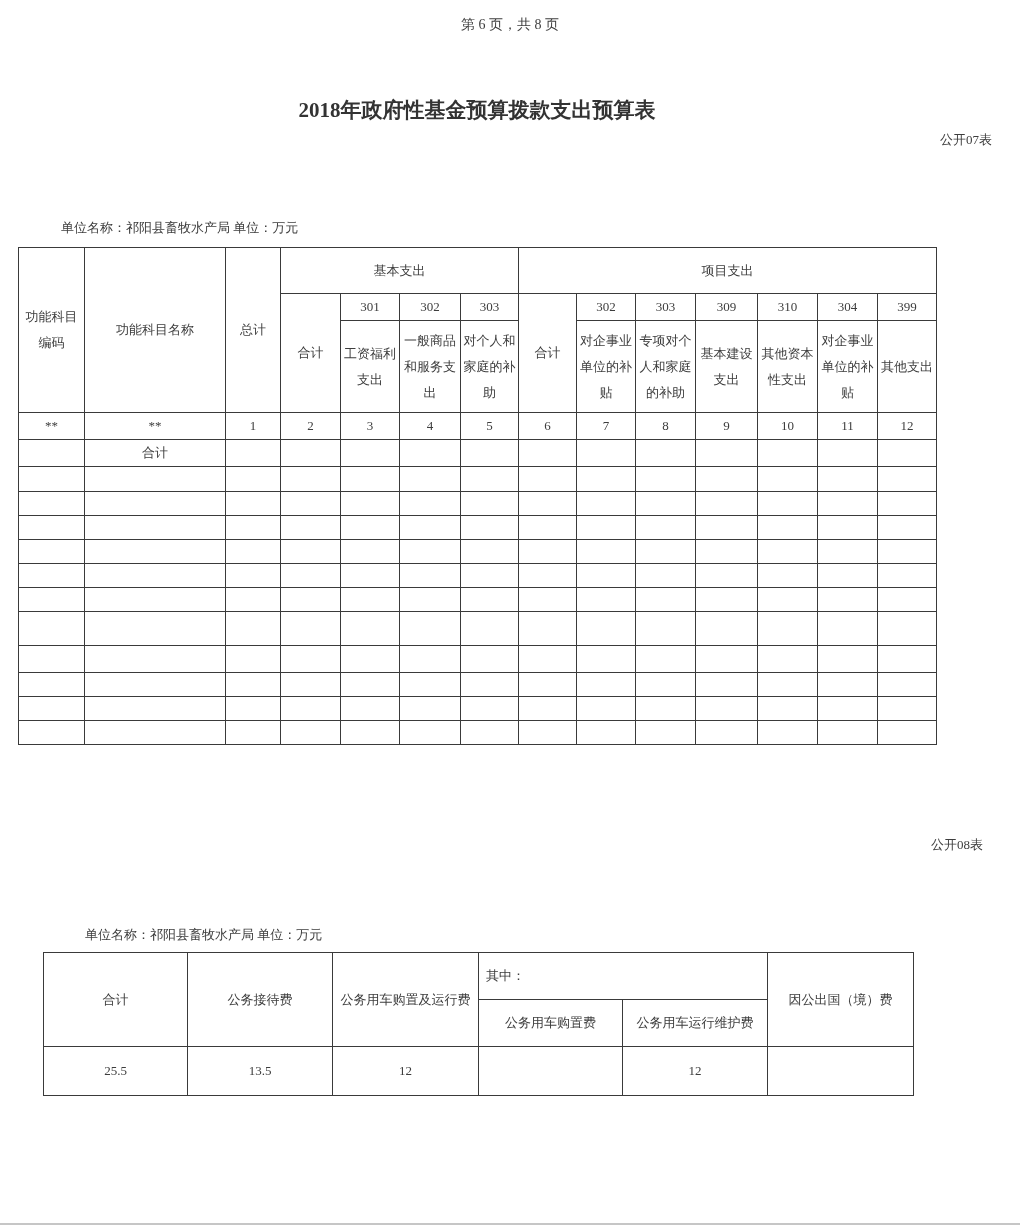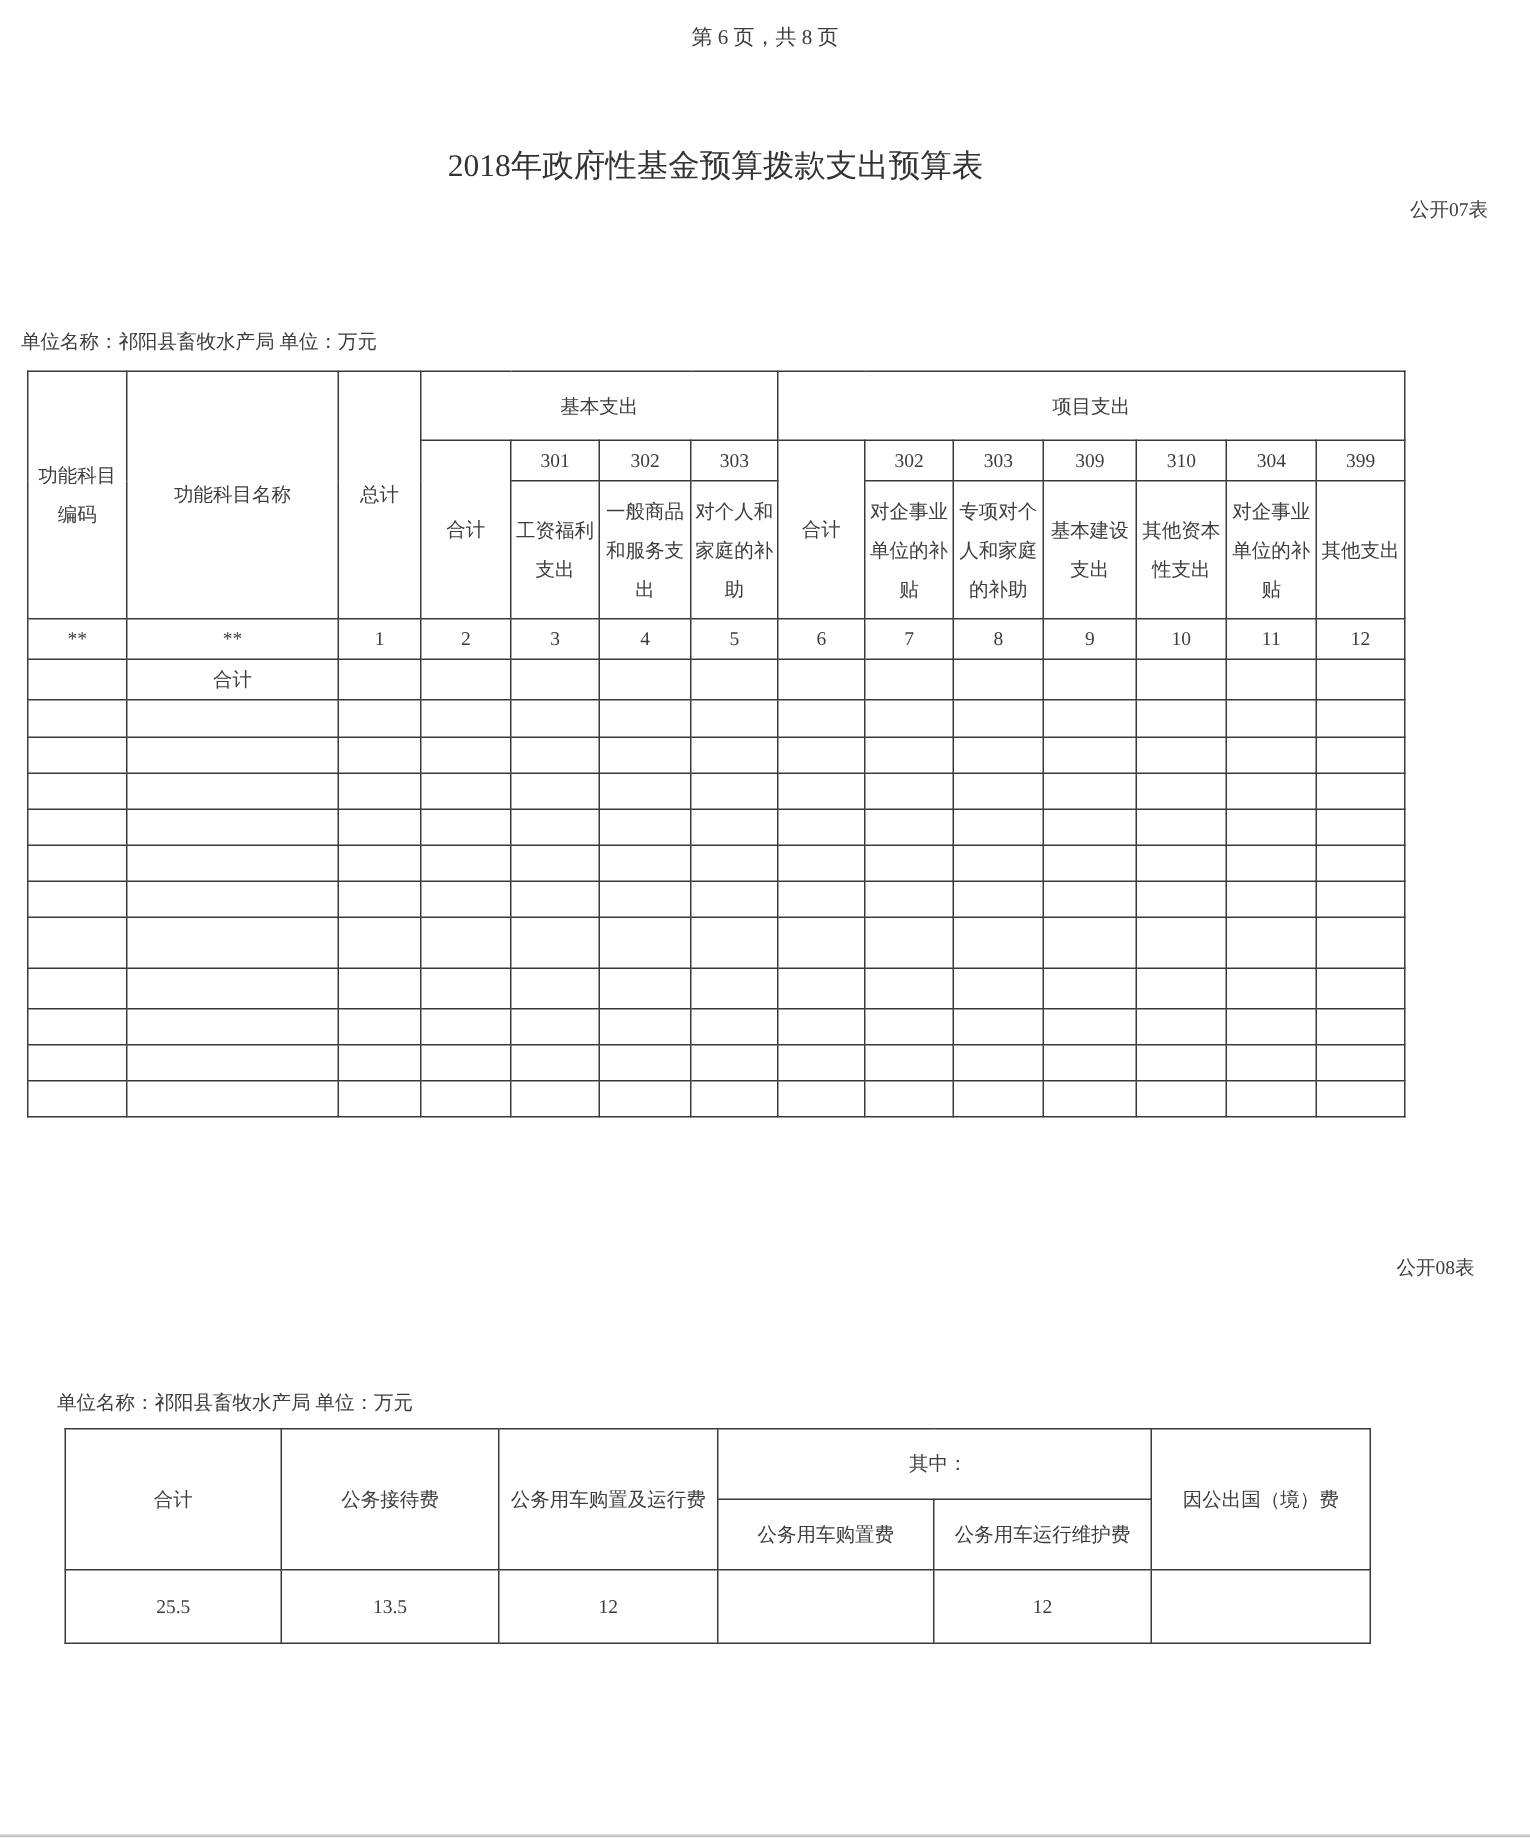--- a/index.html
+++ b/index.html
@@ -13,31 +13,31 @@
     color:#3d3d3d;
     overflow:hidden;
     padding-left:32px;
   }
   .page-indicator{
     position:absolute;top:16px;left:0;width:100%;
     text-align:center;font-size:14px;color:#3d3d3d;
   }
   .doc-title{
     position:absolute;left:18px;width:918px;
-    text-align:center;font-size:21px;font-weight:normal;color:#333;
+    text-align:center;font-size:21px;font-weight:bold;color:#333;
   }
   #fund-title{top:96px;}
   #three-title{top:803px;}
   .sheet-label{
     position:absolute;font-size:13px;color:#3d3d3d;
   }
   #fund-sheet-label{top:131px;right:28px;}
   #three-sheet-label{top:836px;right:37px;}
   .unit-line{
-    position:absolute;font-size:13px;color:#3d3d3d;
+    position:absolute;font-size:13px;color:#3d3d3d;margin-left:47px;
   }
   #fund-unit-line{top:219px;left:14px;}
   #three-unit-line{top:926px;left:38px;}
 
   table{border-collapse:collapse;table-layout:fixed;position:absolute;}
   td{
     border:1px solid #3a3a3a;
     text-align:center;vertical-align:middle;
     font-size:13px;line-height:2;
     padding:0 2px;overflow:hidden;
@@ -52,21 +52,21 @@
   #fund-tbody tr:nth-child(1){height:25px;}
   #fund-tbody tr:nth-child(2){height:25px;}
   #fund-tbody tr:nth-child(3){height:25px;}
   #fund-tbody tr:nth-child(9){height:34px;}
   #fund-tbody tr:nth-child(10){height:27px;}
 
   #three-table{top:952px;left:43px;width:870px;}
   #three-table tr.hr1{height:47px;}
   #three-table tr.hr2{height:47px;}
   #three-table tr.dr{height:49px;}
-  td.left-cell{text-align:center;padding-left:7px;}
+  td.left-cell{text-align:left;padding-left:7px;}
 </style>
 </head>
 <body>
 
 <div class="page">
 
   <div class="page-indicator">第 6 页，共 8 页</div>
 
   <div class="doc-title" id="fund-title">2018年政府性基金预算拨款支出预算表</div>
   <div class="sheet-label" id="fund-sheet-label">公开07表</div>

